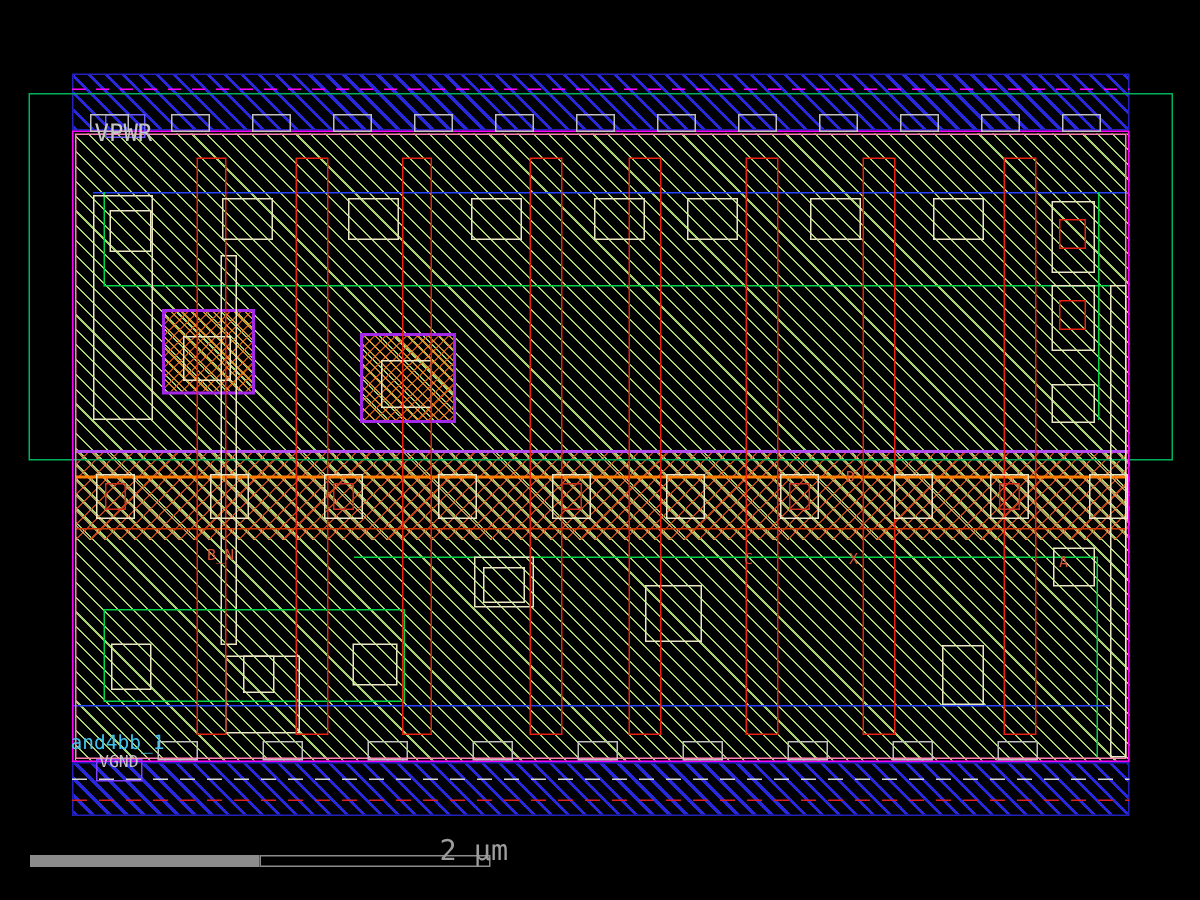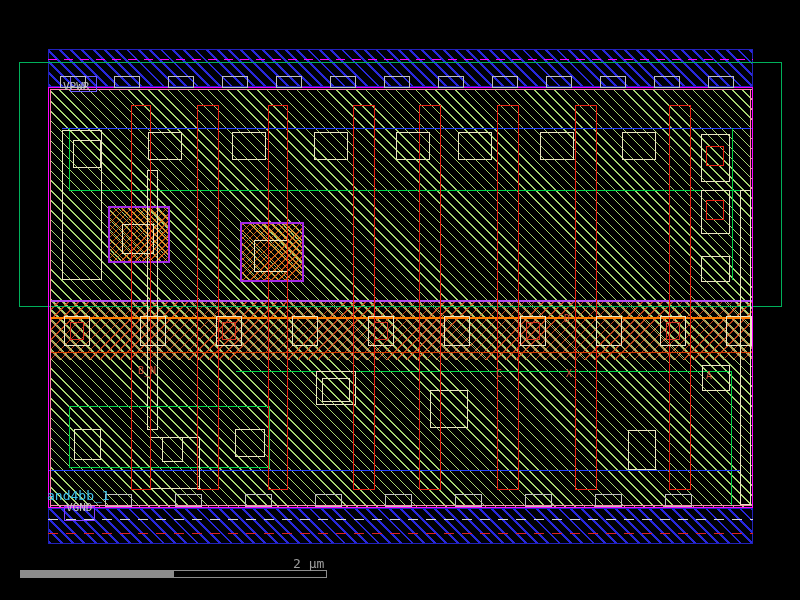--- a/index.html
+++ b/index.html
@@ -8,21 +8,21 @@
   .shape{position:absolute;box-sizing:border-box;}
   .lbl{position:absolute;white-space:pre;line-height:1;letter-spacing:0px;
     font-family:"DejaVu Sans Mono","Liberation Mono",monospace;}
   .hatch-main{background-image:repeating-linear-gradient(45deg,rgba(186,236,126,0.9) 0 1px,transparent 1px 7px);}
   .hatch-blue{background-color:#000006;background-image:repeating-linear-gradient(45deg,rgba(42,42,232,0.95) 0 2px,transparent 2px 8px);}
   .hatch-cross{background-image:repeating-linear-gradient(45deg,rgba(216,178,103,0.8) 0 1px,transparent 1px 7px),repeating-linear-gradient(135deg,rgba(207,74,26,0.9) 0 1px,transparent 1px 7px);}
   .hatch-tap{background-image:repeating-linear-gradient(45deg,rgba(224,160,48,0.9) 0 1px,transparent 1px 5px),repeating-linear-gradient(135deg,rgba(208,80,16,0.9) 0 1px,transparent 1px 5px);}
   #scalebar{position:absolute;left:0;top:550px;width:800px;height:50px;}
   #scalebar-fill{position:absolute;background:#8c8c8c;}
   #scalebar-outline{position:absolute;box-sizing:border-box;border:1px solid #8c8c8c;background:#000;}
-  #scalebar-label{position:absolute;color:#9c9c9c;font-size:13px;}
+  #scalebar-label{position:absolute;color:#9c9c9c;font-size:19px;}
 </style>
 </head>
 <body>
 
 <div id="viewport">
     <div class="shape hatch-blue" style="left: 48px; top: 49px; width: 705px; height: 38px; border: 1px solid rgb(34, 34, 187);"></div>
     <div class="shape hatch-main" style="left: 50px; top: 89px; width: 703px; height: 418px;"></div>
     <div class="shape hatch-cross" style="left: 50px; top: 300px; width: 703px; height: 60px;"></div>
     <div class="shape hatch-blue" style="left: 48px; top: 508px; width: 705px; height: 36px; border: 1px solid rgb(34, 34, 187);"></div>
     <div class="shape" style="left: 48px; top: 59px; width: 705px; height: 1px; background: repeating-linear-gradient(90deg, rgb(255, 0, 255) 0px, rgb(255, 0, 255) 9px, transparent 9px, transparent 16px);"></div>
@@ -111,21 +111,21 @@
     <div class="shape" style="left: 708px; top: 76px; width: 26px; height: 12px; border: 1px solid rgb(192, 192, 192);"></div>
     <div class="shape" style="left: 105px; top: 494px; width: 27px; height: 13px; border: 1px solid rgb(192, 192, 192);"></div>
     <div class="shape" style="left: 175px; top: 494px; width: 27px; height: 13px; border: 1px solid rgb(192, 192, 192);"></div>
     <div class="shape" style="left: 245px; top: 494px; width: 27px; height: 13px; border: 1px solid rgb(192, 192, 192);"></div>
     <div class="shape" style="left: 315px; top: 494px; width: 27px; height: 13px; border: 1px solid rgb(192, 192, 192);"></div>
     <div class="shape" style="left: 385px; top: 494px; width: 27px; height: 13px; border: 1px solid rgb(192, 192, 192);"></div>
     <div class="shape" style="left: 455px; top: 494px; width: 27px; height: 13px; border: 1px solid rgb(192, 192, 192);"></div>
     <div class="shape" style="left: 525px; top: 494px; width: 27px; height: 13px; border: 1px solid rgb(192, 192, 192);"></div>
     <div class="shape" style="left: 595px; top: 494px; width: 27px; height: 13px; border: 1px solid rgb(192, 192, 192);"></div>
     <div class="shape" style="left: 665px; top: 494px; width: 27px; height: 13px; border: 1px solid rgb(192, 192, 192);"></div>
-    <span class="lbl" style="left: 63px; top: 81px; color: rgb(196, 196, 196); font-size: 11px;">VPWR</span>
+    <span class="lbl" style="left: 63px; top: 81px; color: rgb(196, 196, 196); font-size: 16px;">VPWR</span>
     <span class="lbl" style="left: 47px; top: 489px; color: rgb(62, 195, 238); font-size: 13px;">and4bb_1</span>
     <span class="lbl" style="left: 66px; top: 502px; color: rgb(196, 196, 196); font-size: 11px;">VGND</span>
     <span class="lbl" style="left: 138px; top: 366px; color: rgb(208, 82, 58); font-size: 10px;">B_N</span>
     <span class="lbl" style="left: 496px; top: 369px; color: rgb(208, 82, 58); font-size: 10px;">C</span>
     <span class="lbl" style="left: 564px; top: 314px; color: rgb(208, 82, 58); font-size: 10px;">D</span>
     <span class="lbl" style="left: 566px; top: 369px; color: rgb(208, 82, 58); font-size: 10px;">X</span>
     <span class="lbl" style="left: 706px; top: 371px; color: rgb(208, 82, 58); font-size: 10px;">A</span>
   </div>
 
 <div id="scalebar">

